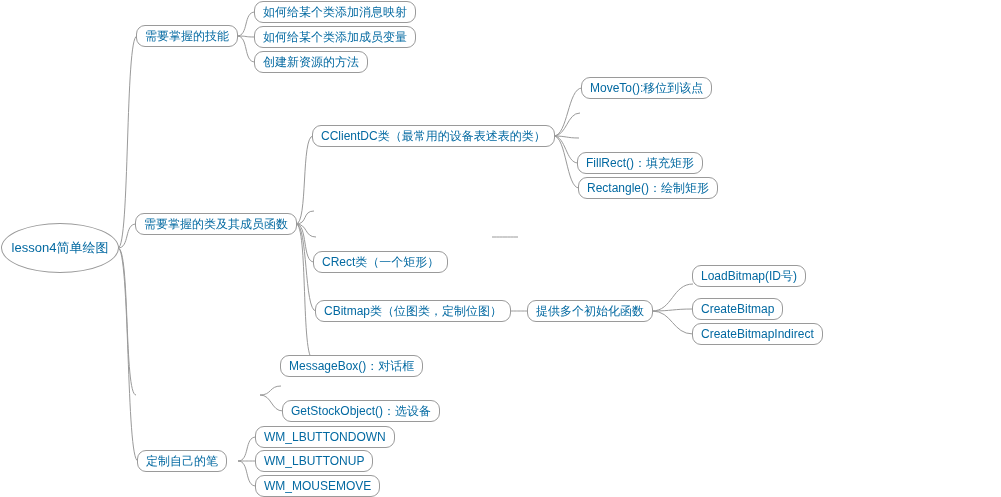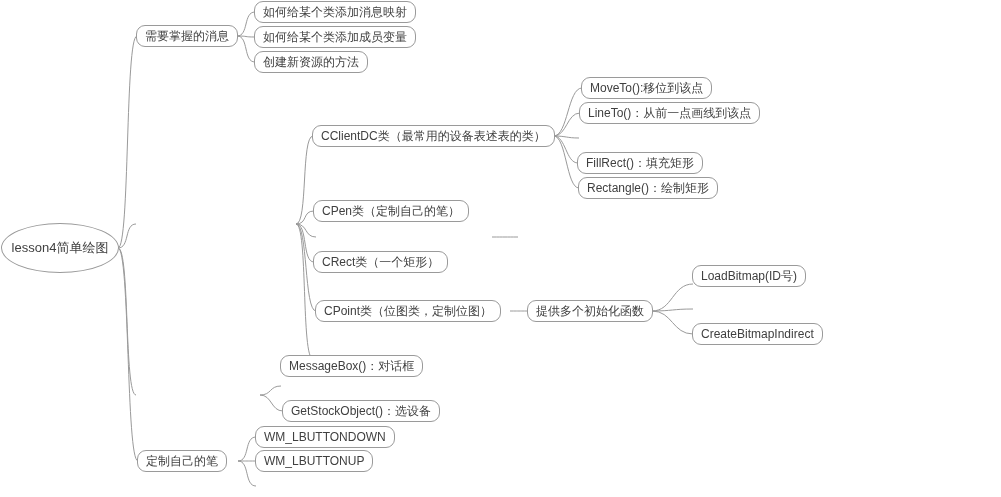--- a/index.html
+++ b/index.html
@@ -14,21 +14,21 @@
   .node{
     position:absolute;
     z-index:1;
     box-sizing:border-box;
     background:#fff;
     border:1px solid #9a9a9a;
     border-radius:9px;
     padding:2px 8px;
     font-size:12px;
     line-height:16px;
-    color:#404040;
+    color:#0369a1;
     white-space:nowrap;
     cursor:default;
   }
   .node.root{
     width:118px;height:50px;
     border-radius:50%;
     display:flex;align-items:center;justify-content:center;
     font-size:13px;
     padding:0 4px;
     text-align:center;
@@ -64,42 +64,43 @@
       <path d="M 260 395 C 272 395 269 386 281 386" fill="none" stroke="#9a9a9a" stroke-width="1"></path>
       <path d="M 260 395 C 272 395 271 411 283 411" fill="none" stroke="#9a9a9a" stroke-width="1"></path>
       <path d="M 118 248 C 130 248 126 461 138 461" fill="none" stroke="#9a9a9a" stroke-width="1"></path>
       <path d="M 238 461 C 250 461 244 437 256 437" fill="none" stroke="#9a9a9a" stroke-width="1"></path>
       <path d="M 238 461 C 250 461 244 461 256 461" fill="none" stroke="#9a9a9a" stroke-width="1"></path>
       <path d="M 238 461 C 250 461 244 486 256 486" fill="none" stroke="#9a9a9a" stroke-width="1"></path>
     </svg>
 
   <div class="node root" id="n-root" style="left:1px;top:223px">lesson4简单绘图</div>
 
-  <div class="node" id="n-skills" style="left:136px;top:25px">需要掌握的消息</div>
+  <div class="node" id="n-skills" style="left:136px;top:25px">需要掌握的技能</div>
   <div class="node" id="n-skills-0" style="left:254px;top:1px">如何给某个类添加消息映射</div>
   <div class="node" id="n-skills-1" style="left:254px;top:26px">如何给某个类添加成员变量</div>
   <div class="node" id="n-skills-2" style="left:254px;top:51px">创建新资源的方法</div>
 
+  <div class="node" id="n-classes" style="left:135px;top:213px">需要掌握的类及其成员函数</div>
 
   <div class="node" id="n-cclientdc" style="left:312px;top:125px">CClientDC类（最常用的设备表述表的类）</div>
   <div class="node" id="n-moveto" style="left:581px;top:77px">MoveTo():移位到该点</div>
-  <div class="node" id="n-lineto" style="left:579px;top:102px">LineTo()：从前一点画线到该点</div>
   <div class="node" id="n-fillrect" style="left:577px;top:152px">FillRect()：填充矩形</div>
   <div class="node" id="n-rectangle" style="left:578px;top:177px">Rectangle()：绘制矩形</div>
 
-  <div class="node" id="n-cpen" style="left:313px;top:200px">CPen类（定制自己的笔）</div>
 
 
   <div class="node" id="n-crect" style="left:313px;top:251px">CRect类（一个矩形）</div>
 
-  <div class="node" id="n-cbitmap" style="left:315px;top:300px">CPoint类（位图类，定制位图）</div>
+  <div class="node" id="n-cbitmap" style="left:315px;top:300px">CBitmap类（位图类，定制位图）</div>
   <div class="node" id="n-cbitmap-init" style="left:527px;top:300px">提供多个初始化函数</div>
   <div class="node" id="n-loadbitmap" style="left:692px;top:265px">LoadBitmap(ID号)</div>
+  <div class="node" id="n-createbitmap" style="left:692px;top:298px">CreateBitmap</div>
   <div class="node" id="n-createbitmapindirect" style="left:692px;top:323px">CreateBitmapIndirect</div>
 
 
   <div class="node" id="n-messagebox" style="left:280px;top:355px">MessageBox()：对话框</div>
   <div class="node" id="n-getstockobject" style="left:282px;top:400px">GetStockObject()：选设备</div>
 
   <div class="node" id="n-messages" style="left:137px;top:450px">定制自己的笔</div>
   <div class="node" id="n-lbuttondown" style="left:255px;top:426px">WM_LBUTTONDOWN</div>
   <div class="node" id="n-lbuttonup" style="left:255px;top:450px">WM_LBUTTONUP</div>
+  <div class="node" id="n-mousemove" style="left:255px;top:475px">WM_MOUSEMOVE</div>
 </div>
 
 </body></html>

